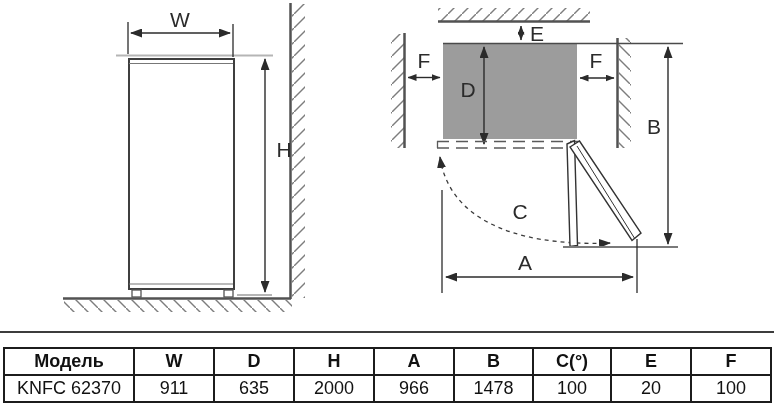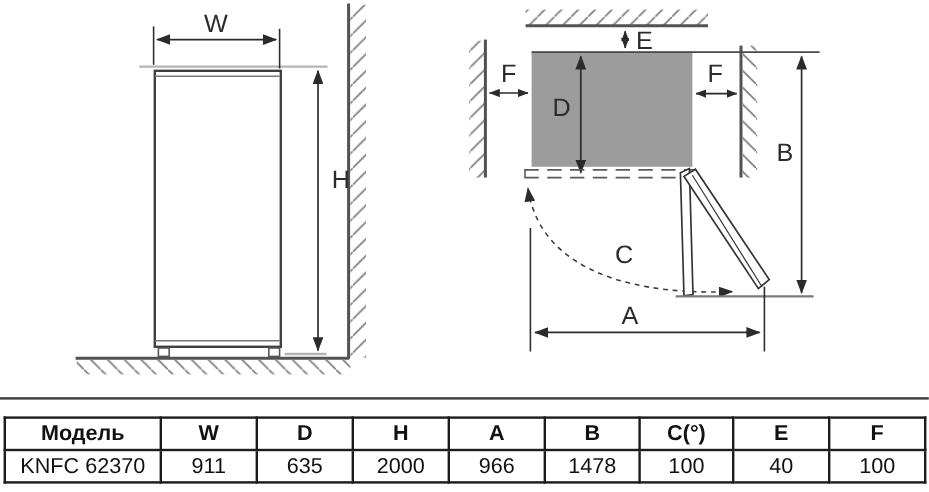--- a/index.html
+++ b/index.html
@@ -149,17 +149,17 @@
     <th>F</th>
   </tr>
   <tr>
     <td>KNFC 62370</td>
     <td>911</td>
     <td>635</td>
     <td>2000</td>
     <td>966</td>
     <td>1478</td>
     <td>100</td>
-    <td>40</td>
+    <td>20</td>
     <td>100</td>
   </tr>
 </tbody>
   </table>
 
 </body></html>

